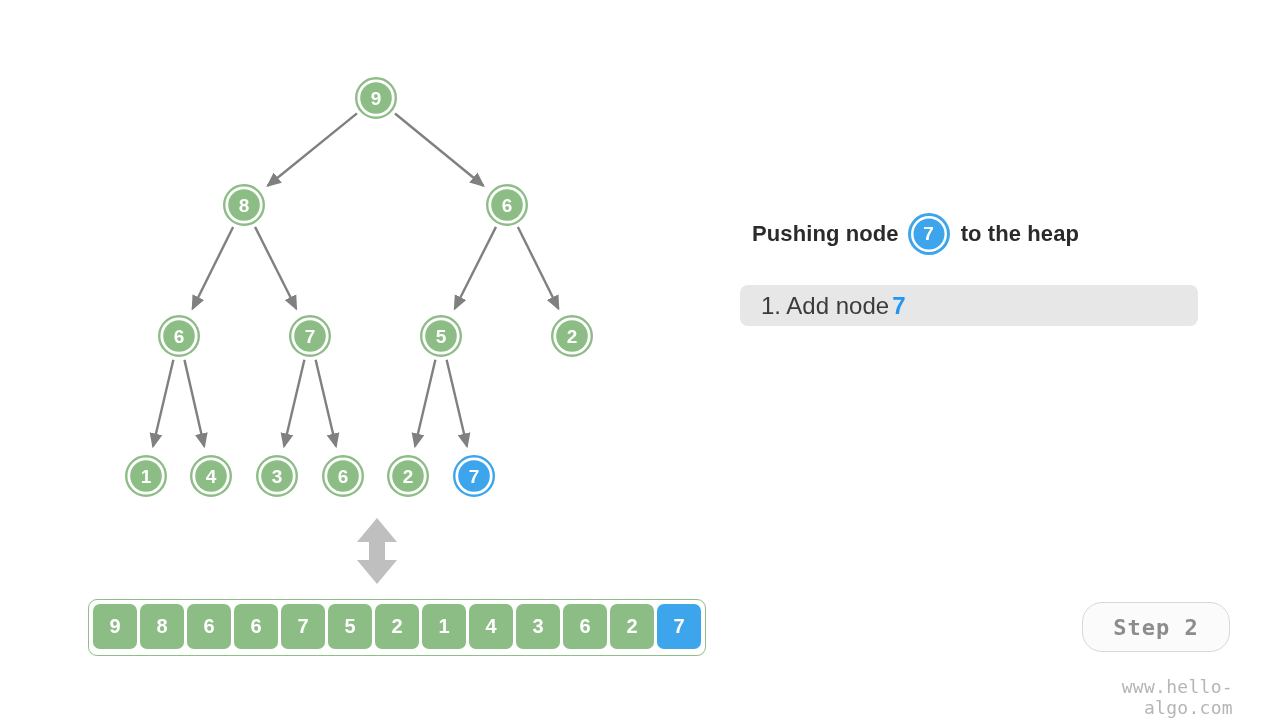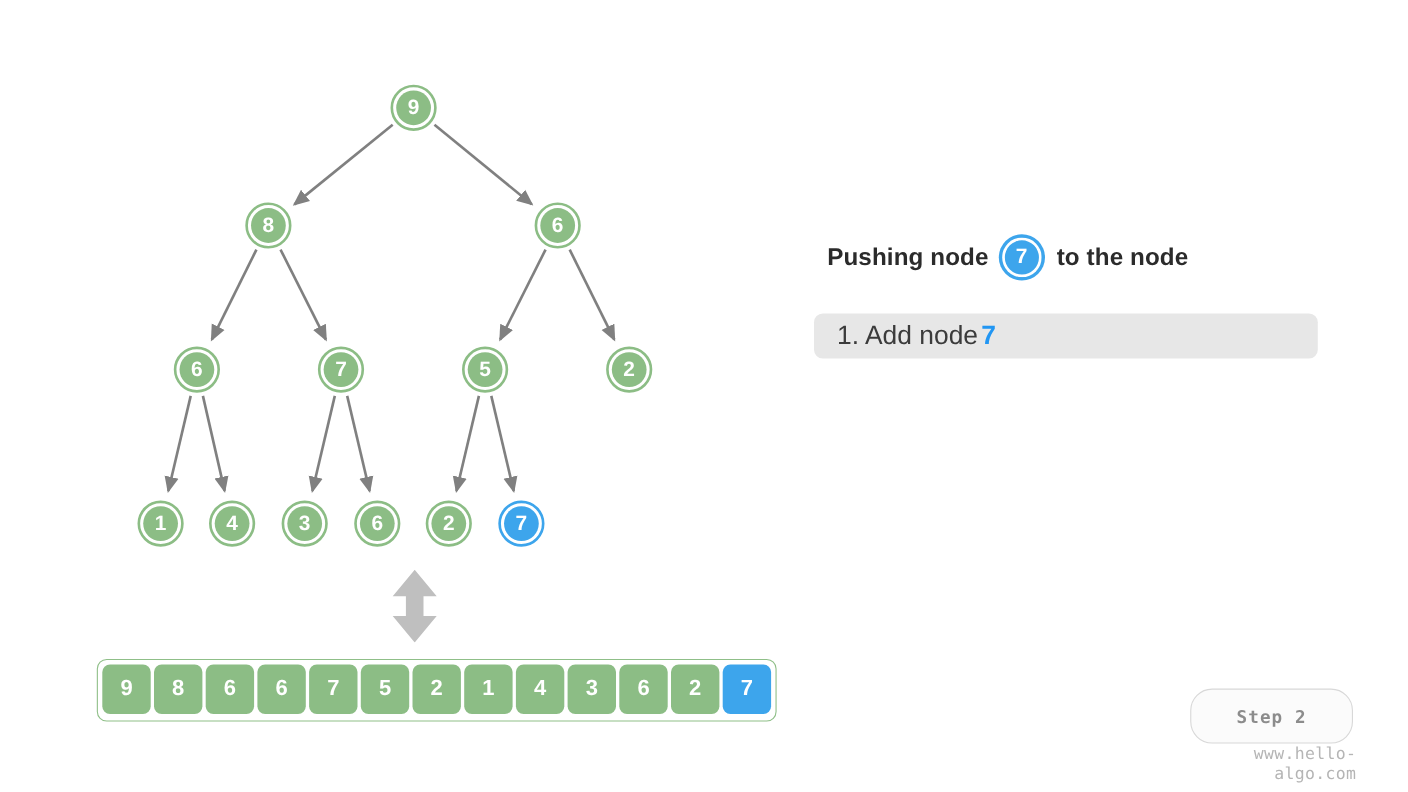--- a/index.html
+++ b/index.html
@@ -100,34 +100,33 @@
     width: 148px;
     height: 50px;
     box-sizing: border-box;
     border: 1.5px solid #d8d8d8;
     border-radius: 20px;
     background: #fbfbfb;
     display: flex;
     align-items: center;
     justify-content: center;
     font-family: "DejaVu Sans Mono", monospace;
-    font-size: 16px;
+    font-size: 22px;
     font-weight: bold;
     color: #8c8c8c;
     letter-spacing: 1px;
-    margin-top: 24px;
   }
   #watermark {
     position: absolute;
     left: 1073px;
     top: 676px;
     width: 160px;
     text-align: right;
     font-family: "DejaVu Sans Mono", monospace;
-    font-size: 15px;
+    font-size: 18px;
     color: #b5b5b5;
     letter-spacing: 0.3px;
   }
 
   
   #array-wrap {
     position: absolute;
     left: 88px;
     top: 599px;
     height: 57px;
@@ -276,21 +275,21 @@
       <div class="cell">2</div>
       <div class="cell hl">7</div>
     </div>
 </div>
 
 <div id="info-panel">
 
   <div id="heading">
     <span>Pushing node</span>
     <span class="badge">7</span>
-    <span>to the node</span>
+    <span>to the heap</span>
   </div>
 
   <div id="step-desc">
     <span>1. Add node</span>
     <span class="hl">7</span>
   </div>
 
 </div>
 
 <div id="step-box">

